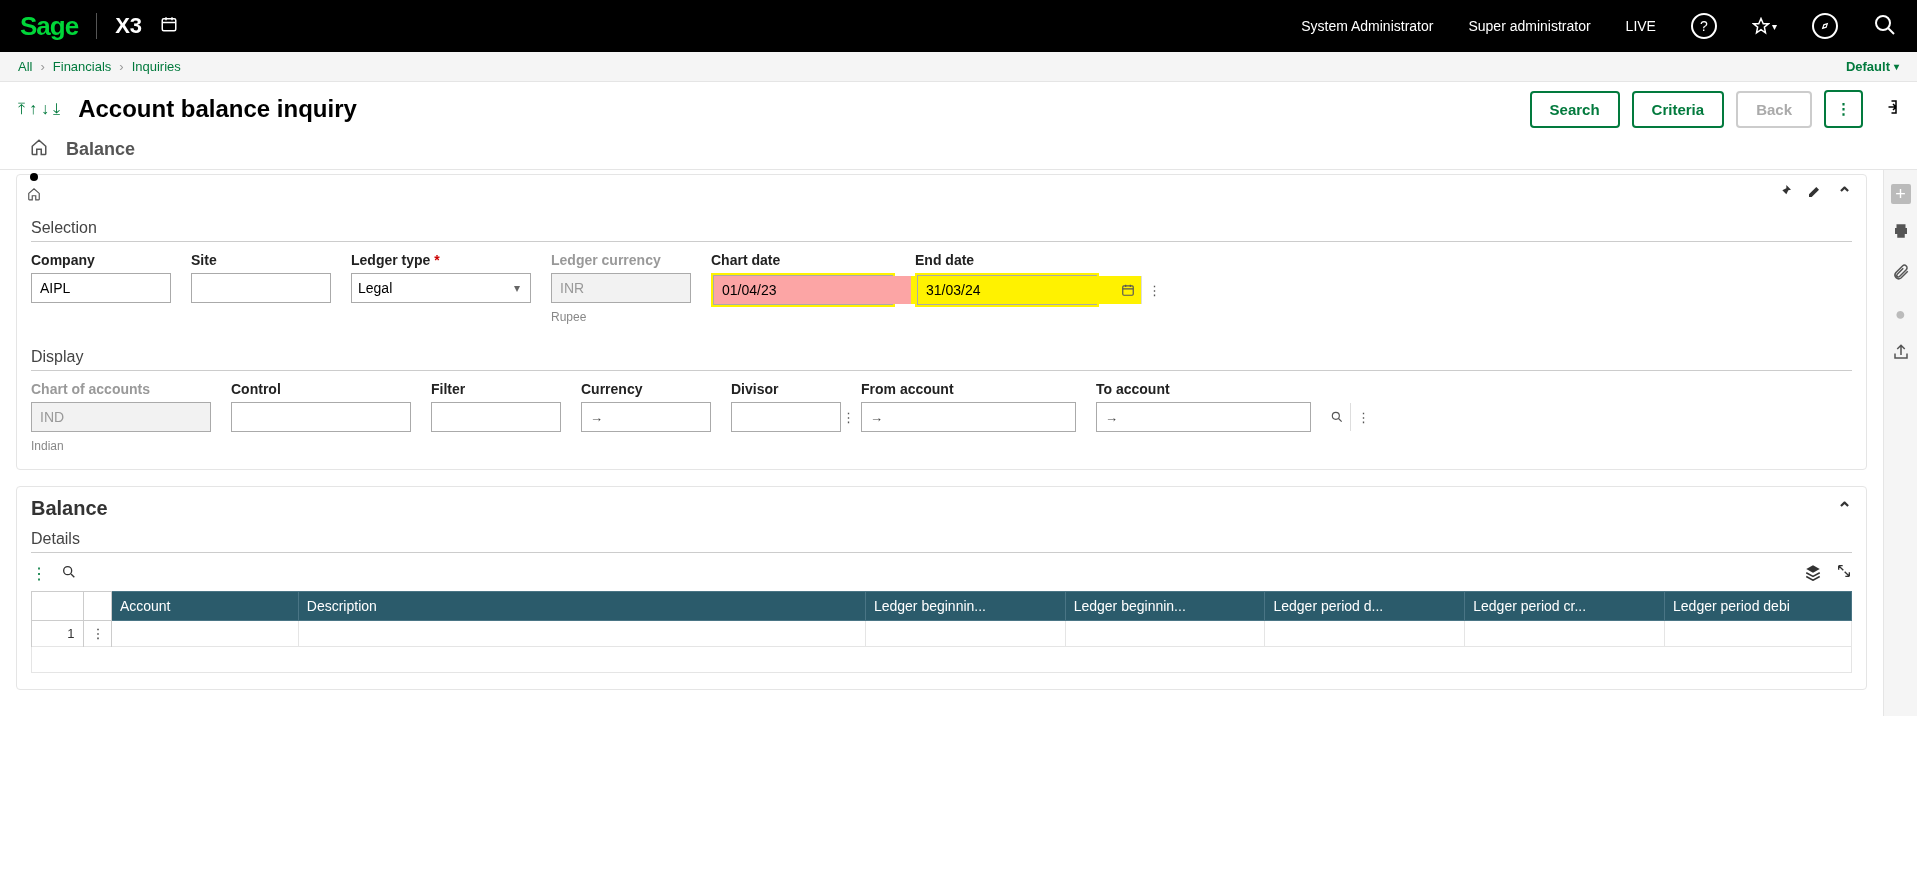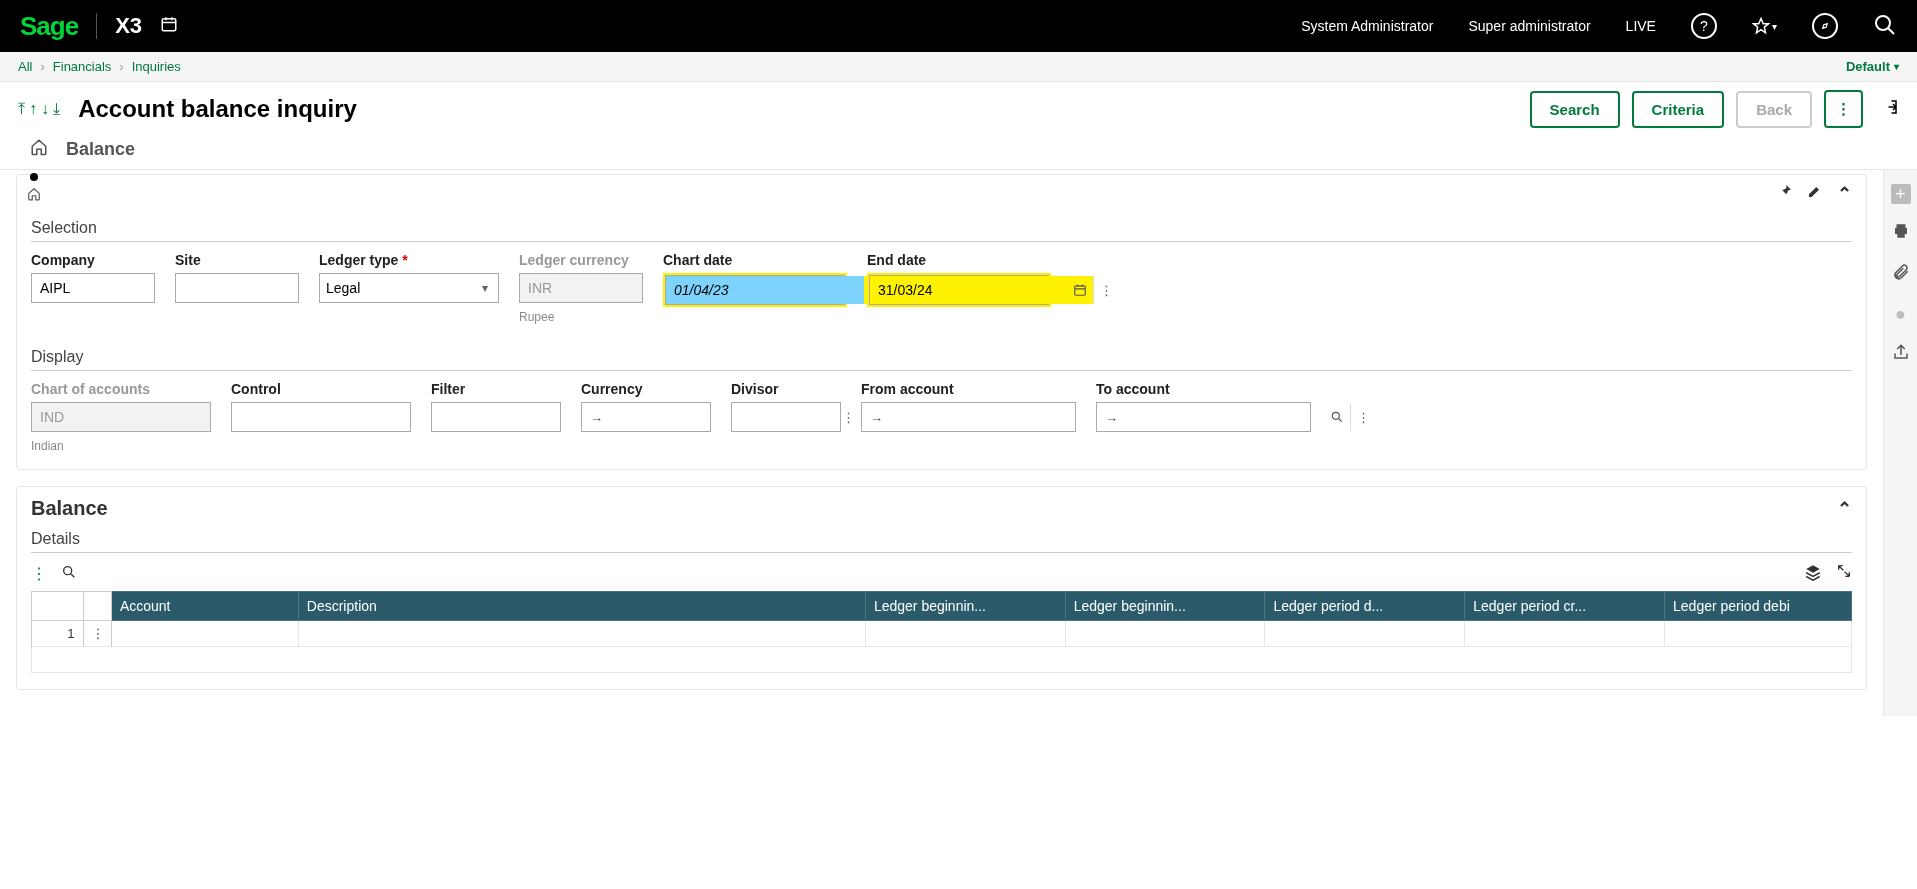--- a/index.html
+++ b/index.html
@@ -67,21 +67,21 @@
 .input-group.dim { background: #f2f2f2; color: #999; }
 .input-group.highlight { background: #fff200; }
 .input-group input { border: none; outline: none; padding: 0 8px; height: 100%; flex: 1; font-size: 14px; background: transparent; }
 .input-group .arrow-prefix { padding: 0 8px; color: #444; border-right: 1px solid transparent; }
 .input-group .trail { padding: 0 6px; color: #555; border-left: 1px solid #ddd; display: flex; align-items: center; height: 100%; cursor: pointer; }
 .input-group .trail.nb { border-left: none; }
 .input-group select { border: none; outline: none; height: 100%; flex: 1; font-size: 14px; padding: 0 6px; background: #fff; -webkit-appearance: none; appearance: none; }
 .select-wrap { position: relative; }
 .select-wrap::after { content: "▾"; position: absolute; right: 10px; top: 50%; transform: translateY(-50%); color: #666; pointer-events: none; font-size: 12px; }
 
-.w-sm { width: 124px; }
+.w-sm { width: 140px; }
 .w-md { width: 180px; }
 .w-xl { width: 215px; }
 
 
 .balance-title { font-size: 20px; font-weight: bold; margin-bottom: 10px; display: flex; justify-content: space-between; align-items: center; }
 .details-head { font-size: 16px; color: #444; border-bottom: 1px solid #ccc; padding-bottom: 4px; margin-bottom: 10px; }
 
 .grid-toolbar { display: flex; justify-content: space-between; align-items: center; margin-bottom: 6px; }
 .grid-toolbar .left, .grid-toolbar .right { display: flex; gap: 14px; color: #333; font-size: 16px; }
 
@@ -252,21 +252,21 @@
           <div class="input-group w-sm dim">
             <input disabled="" style="color: rgb(153, 153, 153);" value="INR">
           </div>
           <span class="helper">Rupee</span>
         </div>
 
         <div class="field">
           <label>Chart date</label>
           <span class="highlight-wrap">
             <div class="input-group w-md highlight" style="background:#fff;">
-              <input style="background: #7dd3fc; font-style: italic;" value="01/04/23">
+              <input style="background: #fca5a5;" value="01/04/23">
               <span class="trail nb" style="background:#fff200;">
                   <svg class="ic" viewBox="0 0 24 24" style="width:14px;height:14px;">
                     <rect x="3" y="5" width="18" height="16" rx="2"></rect>
                     <path d="M3 10h18M8 3v4M16 3v4"></path>
                   </svg>
                 </span>
               <span class="trail">⋮</span>
             </div>
           </span>
         </div>

